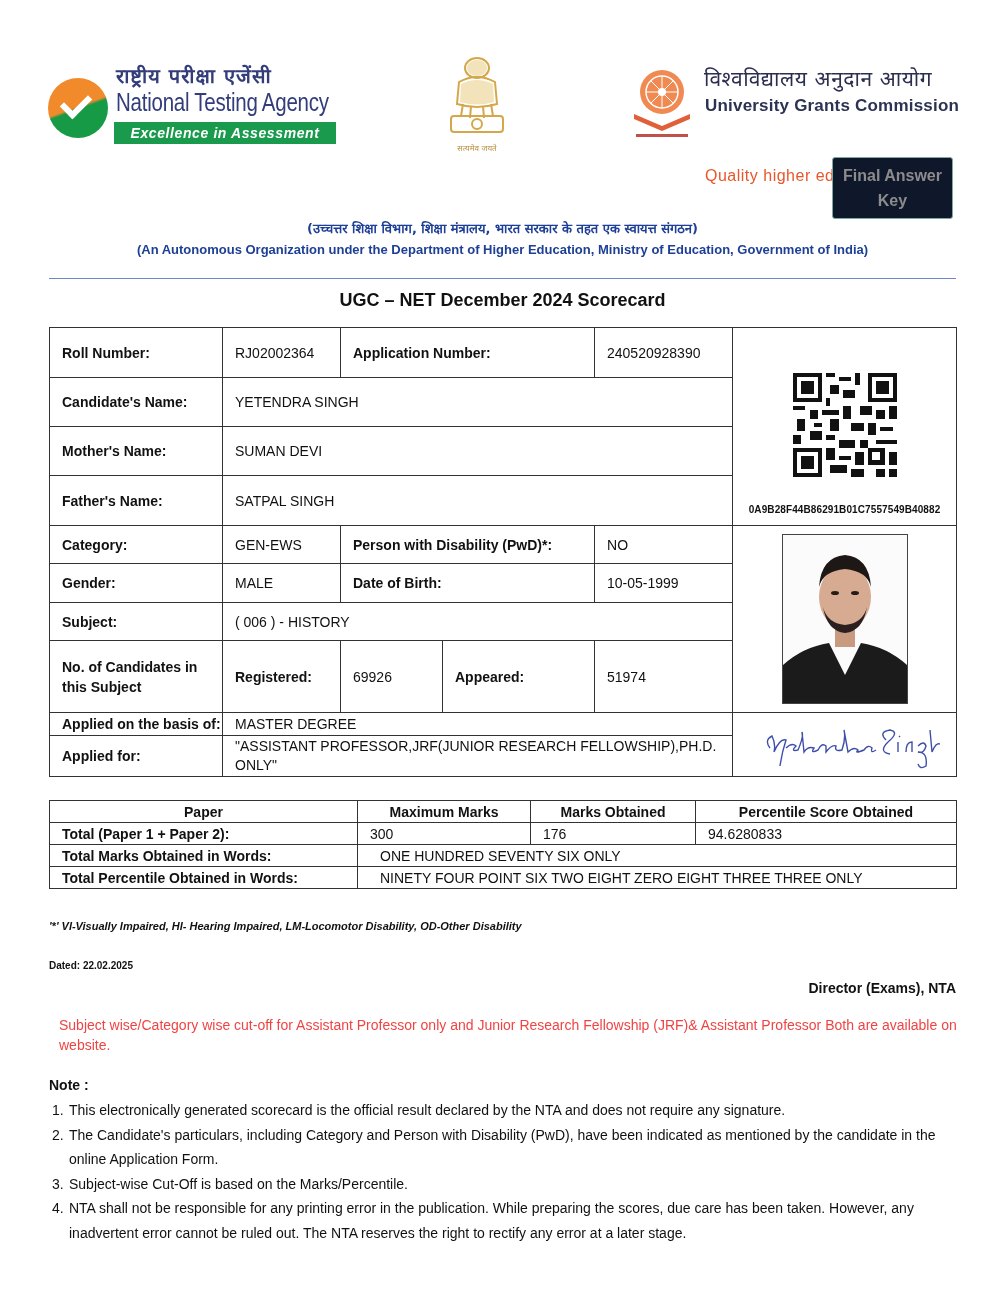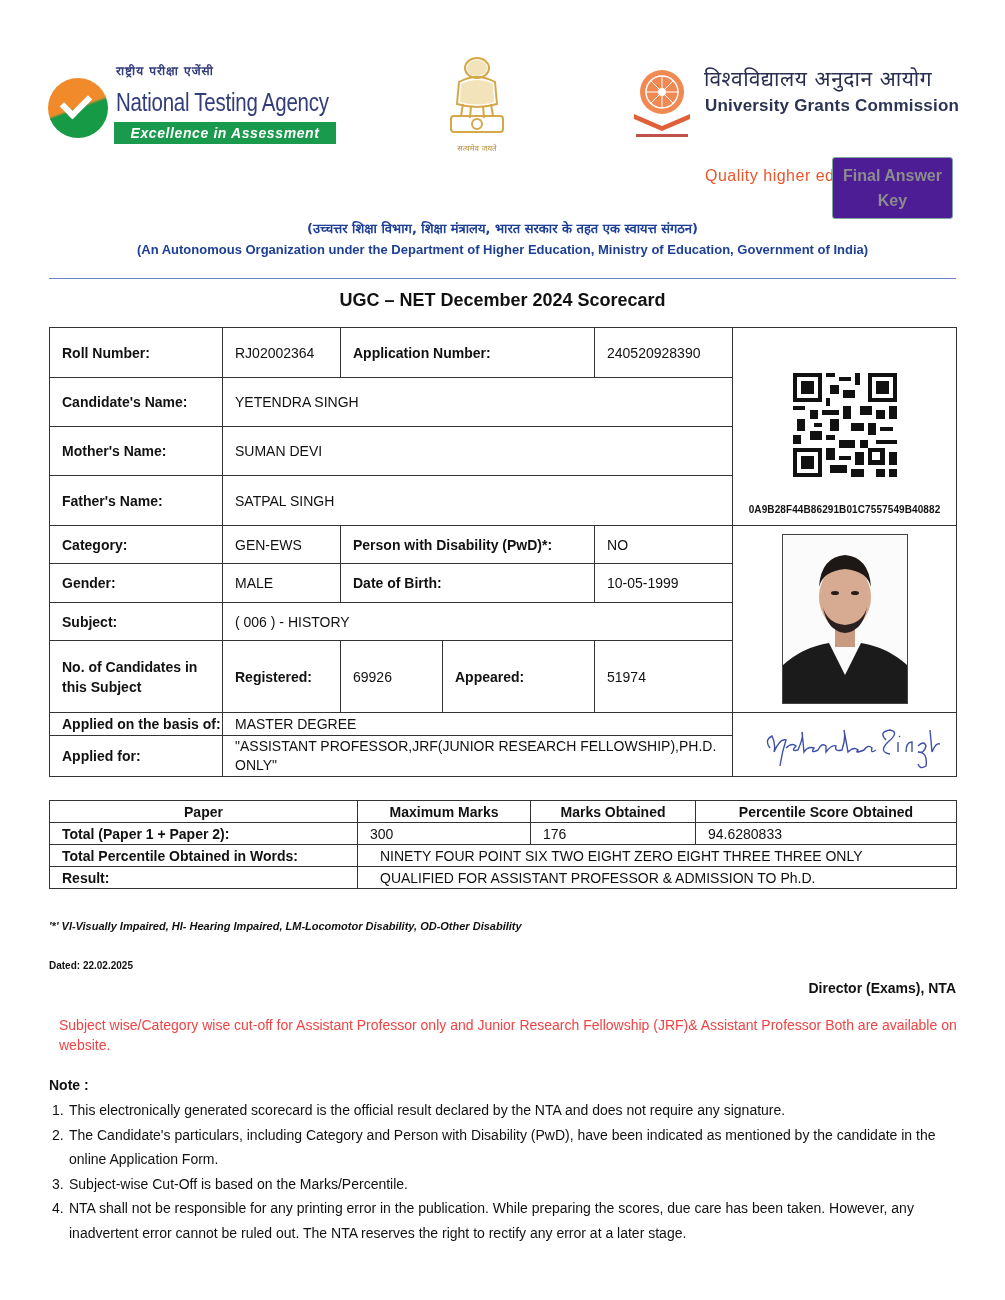--- a/index.html
+++ b/index.html
@@ -5,37 +5,37 @@
   html, body { margin:0; padding:0; background:#ffffff; }
   body { width:1005px; height:1300px; position:relative; overflow:hidden;
          font-family:"Liberation Sans", "DejaVu Sans", sans-serif; color:#111; }
   .abs { position:absolute; }
 
   
   .nta-logo { left:46px; top:62px; width:292px; height:84px; }
   .nta-mark { position:absolute; left:2px; top:16px; width:60px; height:60px; border-radius:50%;
               background:linear-gradient(160deg,#f18a2b 0%,#f18a2b 48%,#169a45 52%,#169a45 100%); overflow:hidden; }
   .nta-mark .tick { position:absolute; left:14px; top:16px; width:22px; height:12px; border-left:6px solid #fff; border-bottom:6px solid #fff; transform:rotate(-45deg); }
-  .nta-hindi { position:absolute; left:70px; top:0px; font-family:"DejaVu Sans",sans-serif; font-size:12px; font-weight:bold; color:#333d7a; letter-spacing:1px; white-space:nowrap;}
+  .nta-hindi { position:absolute; left:70px; top:0px; font-family:"DejaVu Sans",sans-serif; font-size:20px; font-weight:bold; color:#333d7a; letter-spacing:1px; white-space:nowrap;}
   .nta-eng { position:absolute; left:70px; top:26px; font-size:25px; color:#333d7a; transform:scaleX(0.82); transform-origin:left; white-space:nowrap; letter-spacing:-0.3px;}
   .nta-tag { position:absolute; left:68px; top:60px; width:222px; height:22px; background:#1a9a4d; color:#fff; font-weight:bold; font-style:italic; font-size:14px; line-height:22px; text-align:center; letter-spacing:0.6px; }
 
   
   .emblem { left:437px; top:52px; width:80px; height:104px; }
   .emblem svg { display:block; }
   .emblem-motto { position:absolute; left:0; width:80px; top:90px; text-align:center; font-size:8px; color:#b88e3a; font-family:"DejaVu Sans",sans-serif; }
 
   
   .ugc-logo { left:628px; top:64px; width:335px; height:80px; }
   .ugc-mark { position:absolute; left:2px; top:0; width:64px; height:76px; }
   .ugc-hindi { position:absolute; left:76px; top:0px; font-family:"DejaVu Serif",serif; font-size:21px; color:#2b2f4f; white-space:nowrap; letter-spacing:0.5px;}
   .ugc-eng { position:absolute; left:77px; top:32px; font-size:17px; font-weight:bold; color:#2b3352; white-space:nowrap; letter-spacing:0.2px;}
   .ugc-tag { position:absolute; left:77px; top:55px; font-size:16px; color:#e8572b; white-space:nowrap; letter-spacing:0.5px;margin-top:48px;}
 
-  .fak-btn { left:832px; top:157px; width:121px; height:62px; border:1.5px solid #7fa9a0; border-radius:3px; background:#4c1d95;
+  .fak-btn { left:832px; top:157px; width:121px; height:62px; border:1.5px solid #7fa9a0; border-radius:3px; background:#0f172a;
              color:#8c8c8c; font-size:16px; font-weight:bold; text-align:center; line-height:25px; padding-top:5px; box-sizing:border-box; }
 
   .org-hindi { left:0; width:1005px; top:219px; text-align:center; font-family:"DejaVu Sans",sans-serif; font-size:13px; font-weight:bold; color:#1d3f95; }
   .org-eng { left:0; width:1005px; top:242px; text-align:center; font-size:13px; font-weight:bold; color:#1d3f95; }
   .hr { left:49px; top:278px; width:907px; height:1px; background:#6d87c6; }
   .title { left:0; width:1005px; top:290px; text-align:center; font-size:18px; font-weight:bold; color:#111; }
 
   
   table { border-collapse:collapse; }
   .details { left:49px; top:327px; width:907px; table-layout:fixed; }
@@ -265,26 +265,26 @@
     <th>Marks Obtained</th>
     <th>Percentile Score Obtained</th>
   </tr>
   <tr>
     <td class="lbl">Total (Paper 1 + Paper 2):</td>
     <td class="c">300</td>
     <td class="c">176</td>
     <td class="c">94.6280833</td>
   </tr>
   <tr>
+    <td class="lbl">Total Marks Obtained in Words:</td>
+    <td colspan="3" class="v">ONE HUNDRED SEVENTY SIX ONLY</td>
+  </tr>
+  <tr>
     <td class="lbl">Total Percentile Obtained in Words:</td>
     <td colspan="3" class="v">NINETY FOUR POINT SIX TWO EIGHT ZERO EIGHT THREE THREE ONLY</td>
-  </tr>
-  <tr>
-    <td class="lbl">Result:</td>
-    <td colspan="3" class="v">QUALIFIED FOR ASSISTANT PROFESSOR &amp; ADMISSION TO Ph.D.</td>
   </tr>
 </tbody>
   </table>
 
 <div class="abs footnote">'*' VI-Visually Impaired, HI- Hearing Impaired, LM-Locomotor Disability, OD-Other Disability</div>
 <div class="abs dated">Dated: 22.02.2025</div>
 <div class="abs director">Director (Exams), NTA</div>
 <div class="abs cutoff">Subject wise/Category wise cut-off for Assistant Professor only and Junior Research Fellowship (JRF)&amp; Assistant Professor Both are available on website.</div>
 
 <div class="abs note-h">Note :</div>

